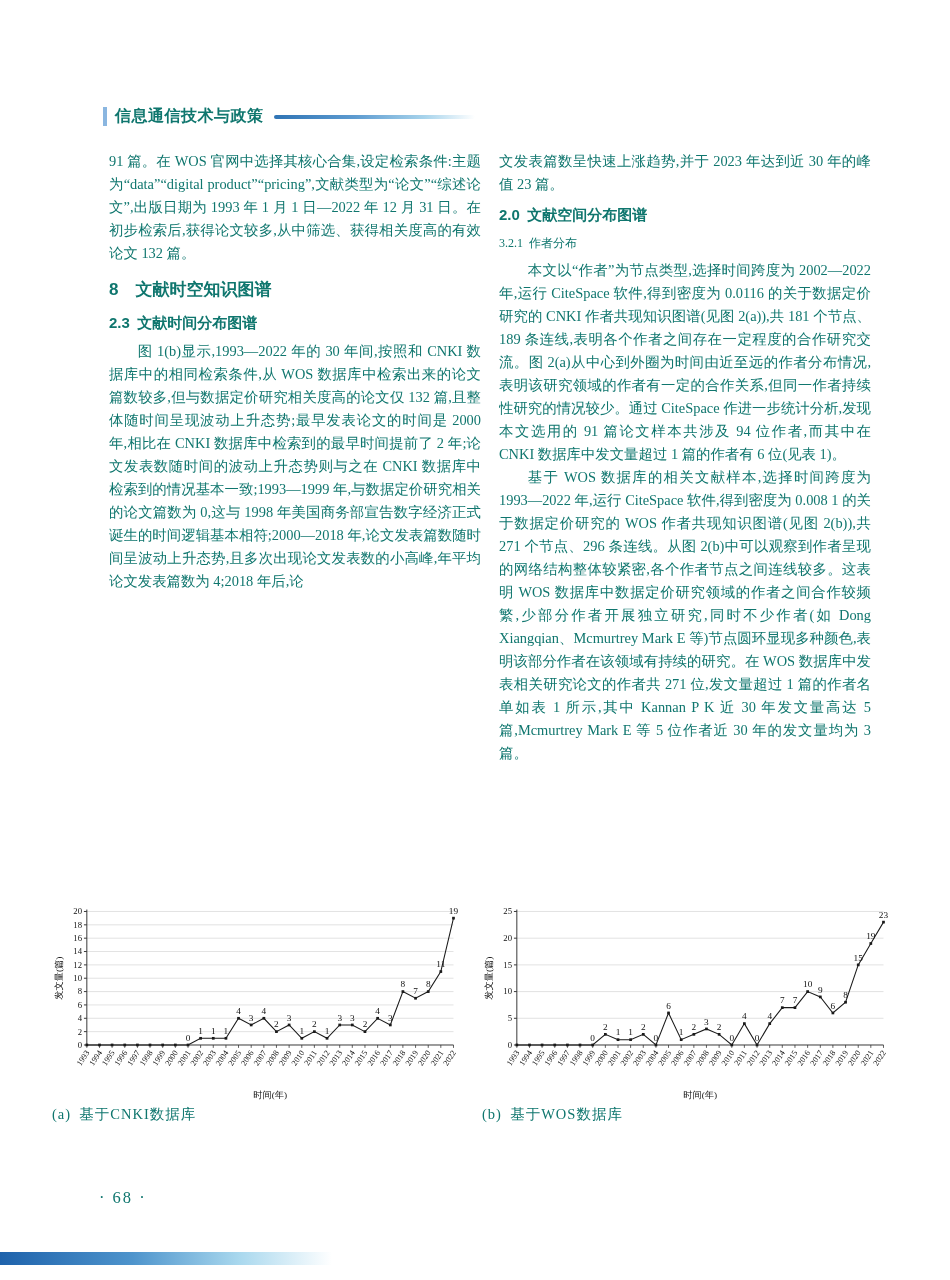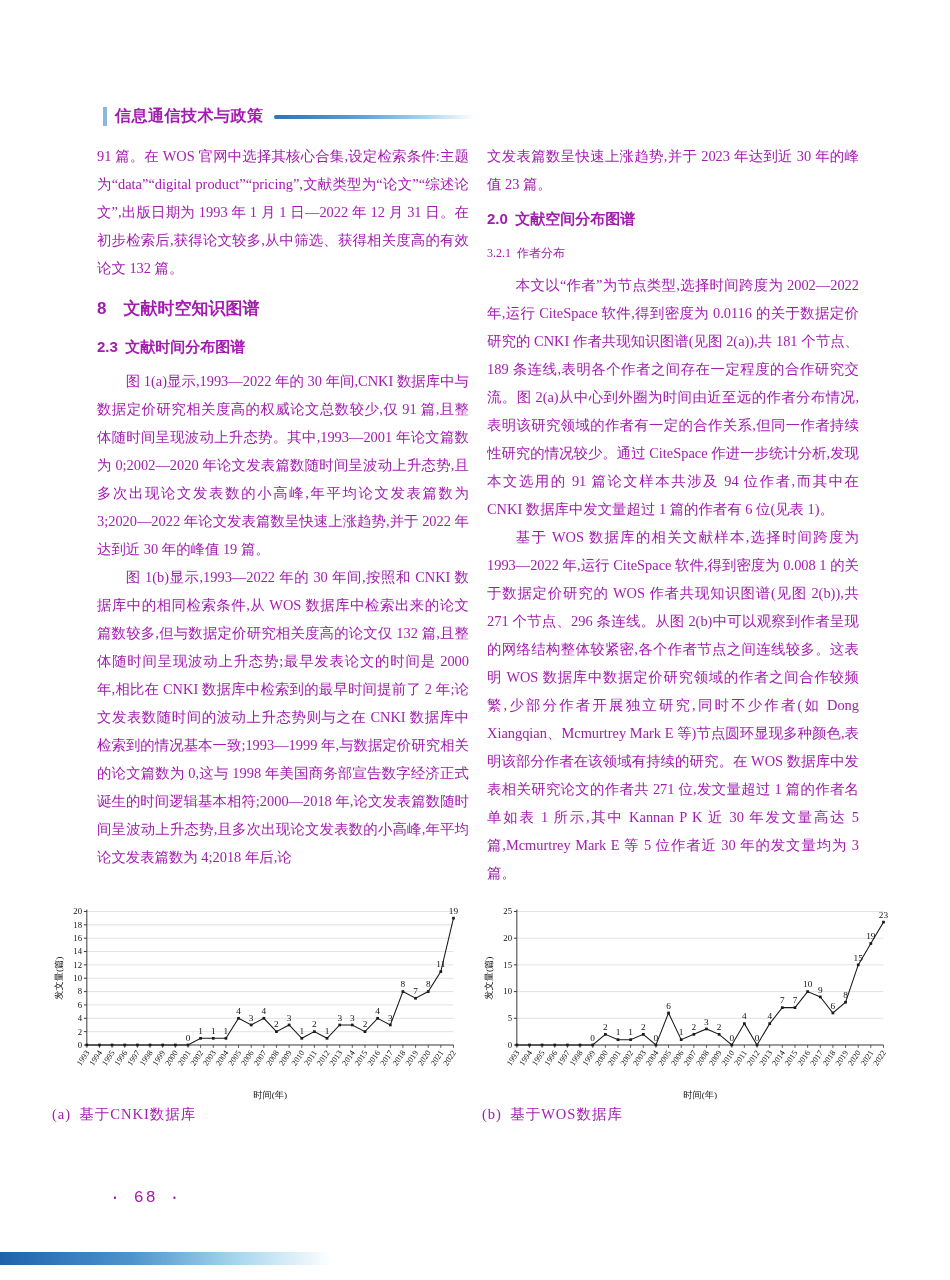--- a/index.html
+++ b/index.html
@@ -1,65 +1,64 @@
 <!DOCTYPE html>
 <html><head>
 <meta charset="utf-8">
 <style>
   html,body{margin:0;padding:0;background:#888;}
   .page{
     position:relative;width:950px;height:1280px;background:#ffffff;
     margin:0 auto;overflow:hidden;
-    font-family:"Liberation Serif","DejaVu Serif",serif;color:#a21caf;
+    font-family:"Liberation Serif","DejaVu Serif",serif;color:#0f766e;
   }
   
   .journal-header{position:absolute;left:103px;top:106px;width:372px;display:flex;align-items:center;}
   .header-vbar{width:4px;height:19px;background:#8ab6e0;margin-right:8px;flex:none;}
   .journal-title{font-family:"Liberation Sans","DejaVu Sans",sans-serif;font-weight:700;font-size:16px;letter-spacing:.5px;white-space:nowrap;}
   .header-line{flex:1;height:4px;margin-left:10px;border-radius:2px;
     background:linear-gradient(90deg,#2f74b5 0%,#5d9bd0 40%,#a8d4ec 75%,rgba(255,255,255,0) 100%);}
   
-  .col{position:absolute;top:142px;width:372px;height:748px;overflow:hidden;
-    font-size:14.4px;line-height:28px;text-align:justify;}
+  .col{position:absolute;top:150px;width:372px;height:748px;overflow:hidden;
+    font-size:14.4px;line-height:23px;text-align:justify;margin-left:12px;}
   .col-left{left:97px;}
   .col-right{left:487px;}
   .col p{margin:0;text-indent:2em;}
   .col p.cont{text-indent:0;}
   .col h2{font-family:"Liberation Sans","DejaVu Sans",sans-serif;font-size:17px;font-weight:700;margin:13px 0 10px;text-indent:0;}
   .col h3{font-family:"Liberation Sans","DejaVu Sans",sans-serif;font-size:15px;font-weight:700;margin:7px 0 6px;text-indent:0;}
   .col h4{font-size:12px;font-weight:400;margin:5px 0 4px;text-indent:0;}
   
   .figure-row{position:absolute;left:52px;top:896px;width:846px;display:flex;gap:14px;}
   .figure-row figure{margin:0;flex:1;}
   .chart-box{width:100%;}
   .chart-box svg{display:block;}
   figcaption{text-align:left;font-size:14.5px;margin-top:2px;letter-spacing:1px;}
   .fig-main-caption{position:absolute;left:0;top:1140px;width:950px;text-align:center;
     font-family:"Liberation Sans","DejaVu Sans",sans-serif;font-weight:700;font-size:14.5px;letter-spacing:1px;}
   
-  .page-number{position:absolute;left:110px;top:1188px;font-size:16.5px;letter-spacing:2px;font-family:Liberation Mono, monospace;}
+  .page-number{position:absolute;left:99px;top:1188px;font-size:16.5px;letter-spacing:2px;}
   .bottom-bar{position:absolute;left:0;top:1252px;width:332px;height:13px;
     background:linear-gradient(90deg,#1e62ab 0%,#4e94cc 40%,#a9d8ee 72%,rgba(255,255,255,0) 100%);}
 </style>
 </head>
 <body>
 
 <div class="page">
 
   <div class="journal-header">
     <span class="header-vbar"></span>
     <span class="journal-title">信息通信技术与政策</span>
     <span class="header-line"></span>
   </div>
 
   <div class="col col-left">
     <p class="cont">91 篇。在 WOS 官网中选择其核心合集,设定检索条件:主题为“data”“digital product”“pricing”,文献类型为“论文”“综述论文”,出版日期为 1993 年 1 月 1 日—2022 年 12 月 31 日。在初步检索后,获得论文较多,从中筛选、获得相关度高的有效论文 132 篇。</p>
     <h2>8 文献时空知识图谱</h2>
     <h3>2.3 文献时间分布图谱</h3>
-    <p>图 1(a)显示,1993—2022 年的 30 年间,CNKI 数据库中与数据定价研究相关度高的权威论文总数较少,仅 91 篇,且整体随时间呈现波动上升态势。其中,1993—2001 年论文篇数为 0;2002—2020 年论文发表篇数随时间呈波动上升态势,且多次出现论文发表数的小高峰,年平均论文发表篇数为 3;2020—2022 年论文发表篇数呈快速上涨趋势,并于 2022 年达到近 30 年的峰值 19 篇。</p>
     <p>图 1(b)显示,1993—2022 年的 30 年间,按照和 CNKI 数据库中的相同检索条件,从 WOS 数据库中检索出来的论文篇数较多,但与数据定价研究相关度高的论文仅 132 篇,且整体随时间呈现波动上升态势;最早发表论文的时间是 2000 年,相比在 CNKI 数据库中检索到的最早时间提前了 2 年;论文发表数随时间的波动上升态势则与之在 CNKI 数据库中检索到的情况基本一致;1993—1999 年,与数据定价研究相关的论文篇数为 0,这与 1998 年美国商务部宣告数字经济正式诞生的时间逻辑基本相符;2000—2018 年,论文发表篇数随时间呈波动上升态势,且多次出现论文发表数的小高峰,年平均论文发表篇数为 4;2018 年后,论</p>
   </div>
 
   <div class="col col-right">
     <p class="cont">文发表篇数呈快速上涨趋势,并于 2023 年达到近 30 年的峰值 23 篇。</p>
     <h3>2.0 文献空间分布图谱</h3>
     <h4>3.2.1 作者分布</h4>
     <p>本文以“作者”为节点类型,选择时间跨度为 2002—2022 年,运行 CiteSpace 软件,得到密度为 0.0116 的关于数据定价研究的 CNKI 作者共现知识图谱(见图 2(a)),共 181 个节点、189 条连线,表明各个作者之间存在一定程度的合作研究交流。图 2(a)从中心到外圈为时间由近至远的作者分布情况,表明该研究领域的作者有一定的合作关系,但同一作者持续性研究的情况较少。通过 CiteSpace 作进一步统计分析,发现本文选用的 91 篇论文样本共涉及 94 位作者,而其中在 CNKI 数据库中发文量超过 1 篇的作者有 6 位(见表 1)。</p>
     <p>基于 WOS 数据库的相关文献样本,选择时间跨度为 1993—2022 年,运行 CiteSpace 软件,得到密度为 0.008 1 的关于数据定价研究的 WOS 作者共现知识图谱(见图 2(b)),共 271 个节点、296 条连线。从图 2(b)中可以观察到作者呈现的网络结构整体较紧密,各个作者节点之间连线较多。这表明 WOS 数据库中数据定价研究领域的作者之间合作较频繁,少部分作者开展独立研究,同时不少作者(如 Dong Xiangqian、Mcmurtrey Mark E 等)节点圆环显现多种颜色,表明该部分作者在该领域有持续的研究。在 WOS 数据库中发表相关研究论文的作者共 271 位,发文量超过 1 篇的作者名单如表 1 所示,其中 Kannan P K 近 30 年发文量高达 5 篇,Mcmurtrey Mark E 等 5 位作者近 30 年的发文量均为 3 篇。</p>
   </div>

